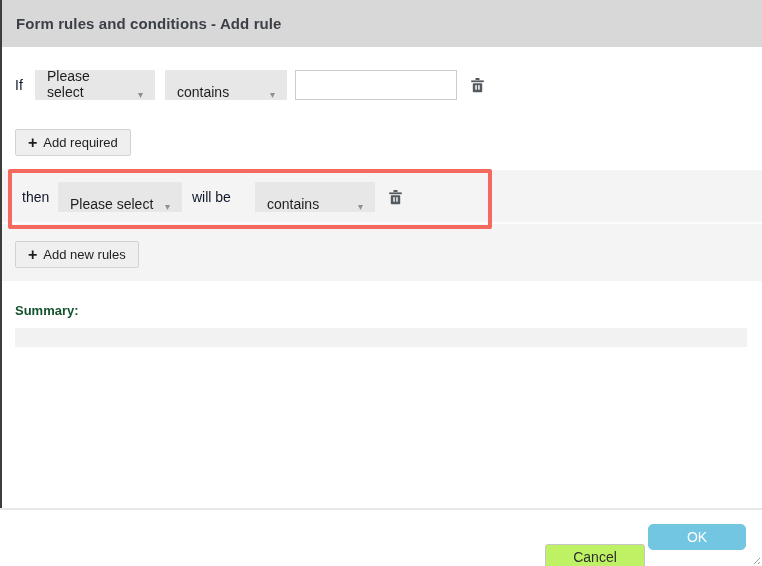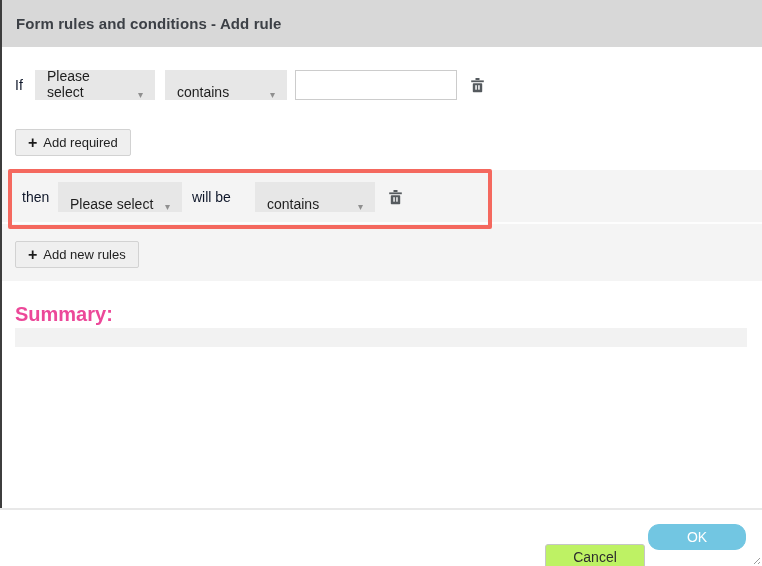--- a/index.html
+++ b/index.html
@@ -54,33 +54,33 @@
   .dd-then-field { width:124px; margin-right:10px; }
   .willbe-label { width:44px; margin-right:19px; }
   .dd-action { width:120px; margin-right:13px; }
 
   .annotation-box {
     position:absolute; top:169px; left:8px; width:484px; height:60px;
     border:4px solid #f4685e; border-radius:2px; box-sizing:border-box;
     pointer-events:none; z-index:5; background:transparent;
   }
 
-  .summary-label { position:absolute; top:303px; left:15px; font-size:20px; font-weight:bold; color:#ec4899; }
+  .summary-label { position:absolute; top:303px; left:15px; font-size:13px; font-weight:bold; color:#14532d; }
   .summary-bar { position:absolute; top:328px; left:15px; right:15px; height:19px; background:#f2f2f2; }
 
   .footer-divider { position:absolute; top:508px; left:0; right:0; height:2px; background:#e8e8e8; }
 
   .cancel-btn {
     position:absolute; top:544px; left:538px; width:100px; height:26px;
     background:#bef264; border:1px solid #c6c6c6; border-radius:3px;
     font-size:14px; color:#2e2e2e; font-family:"Liberation Sans", sans-serif; cursor:pointer;margin-left:7px;
   }
   .ok-btn {
     position:absolute; top:524px; left:648px; width:98px; height:26px;
-    background:#72c6e2; border:1px solid #72c6e2; border-radius:11px;
+    background:#72c6e2; border:1px solid #72c6e2; border-radius:5px;
     font-size:14px; color:#ffffff; font-family:"Liberation Sans", sans-serif; cursor:pointer;
   }
   .resize-grip { position:absolute; right:1px; bottom:1px; width:10px; height:10px; }
 </style>
 </head>
 <body>
 
 <div class="dialog">
   <div class="left-edge"></div>
 

